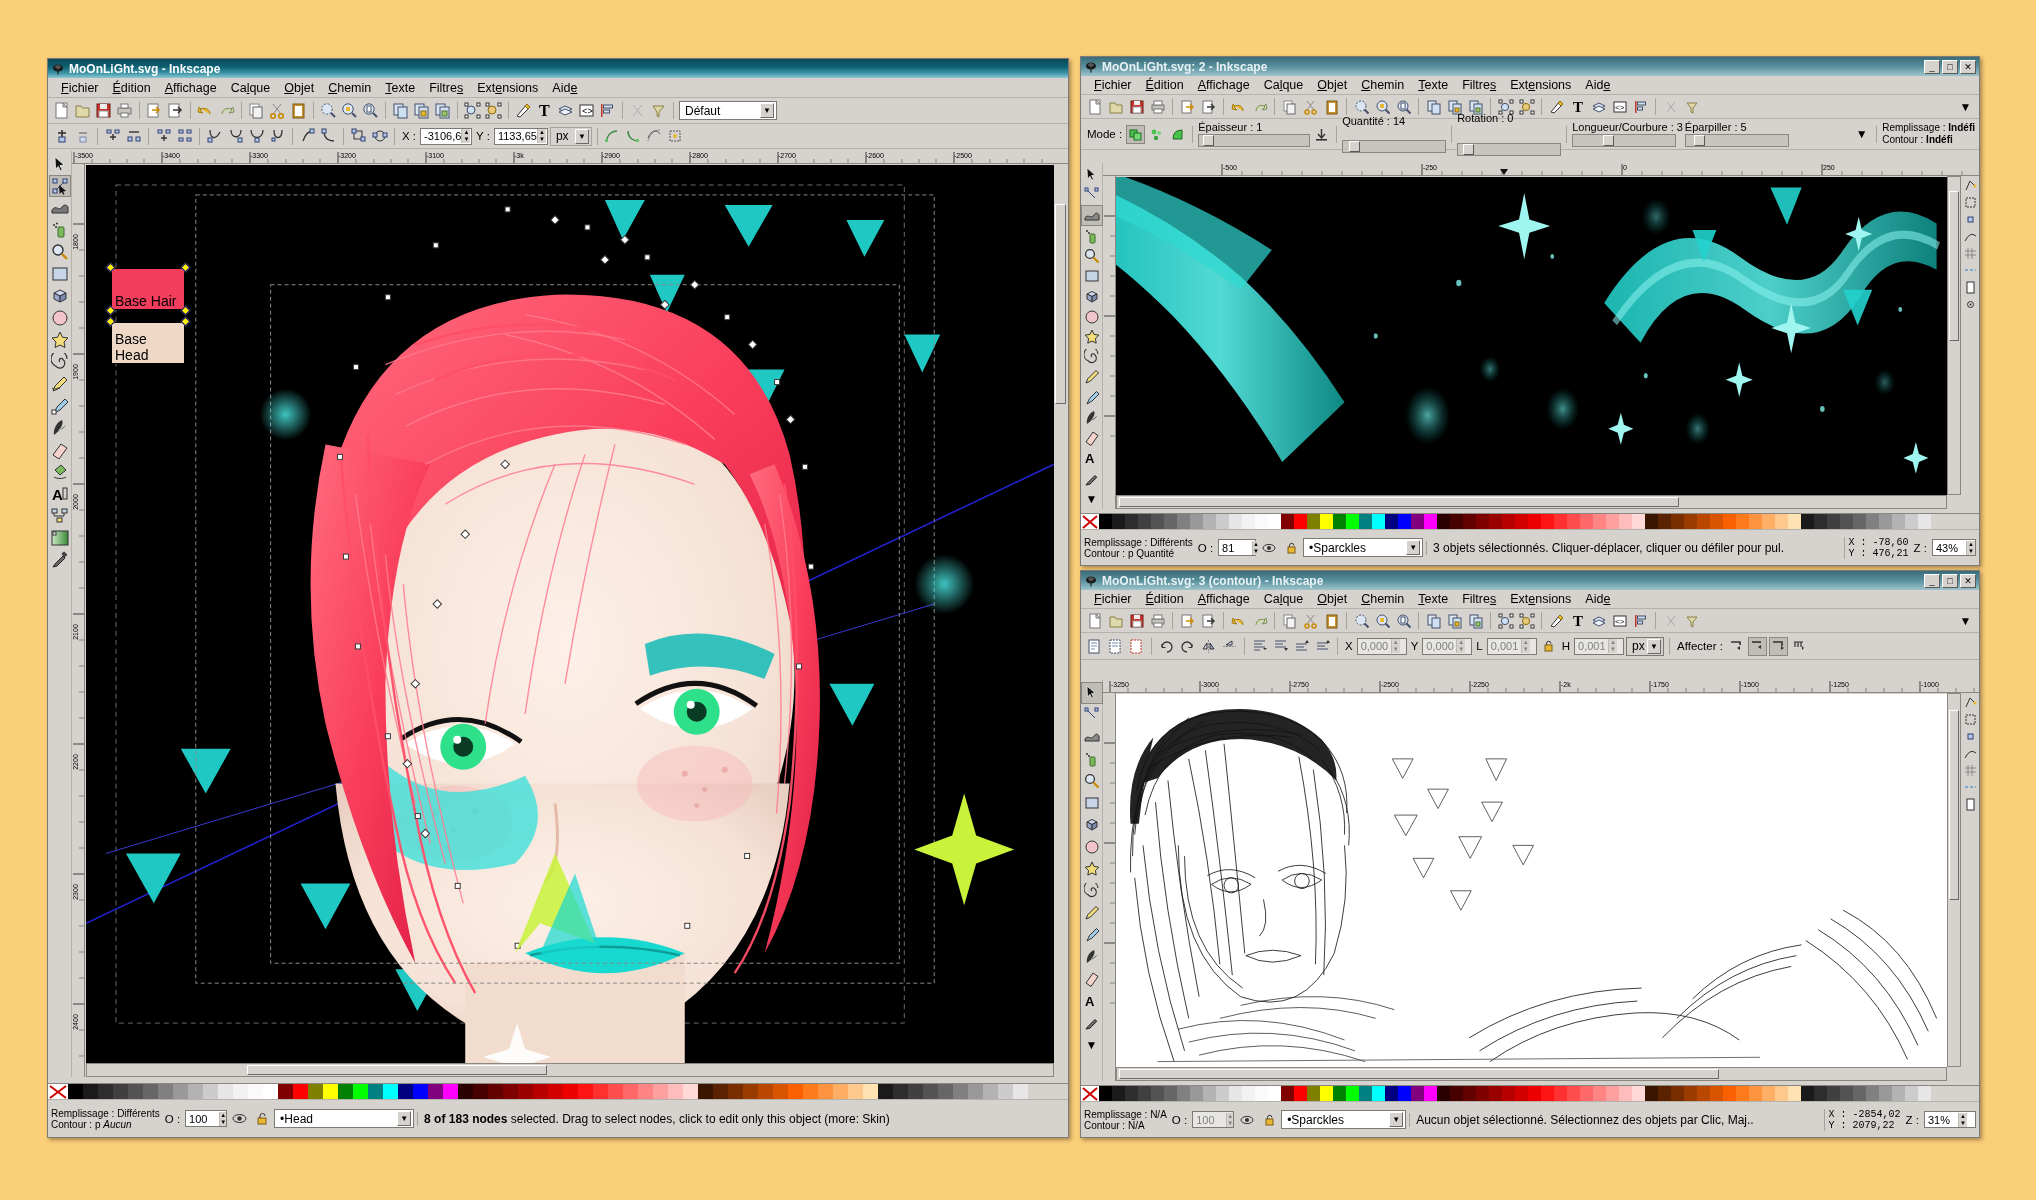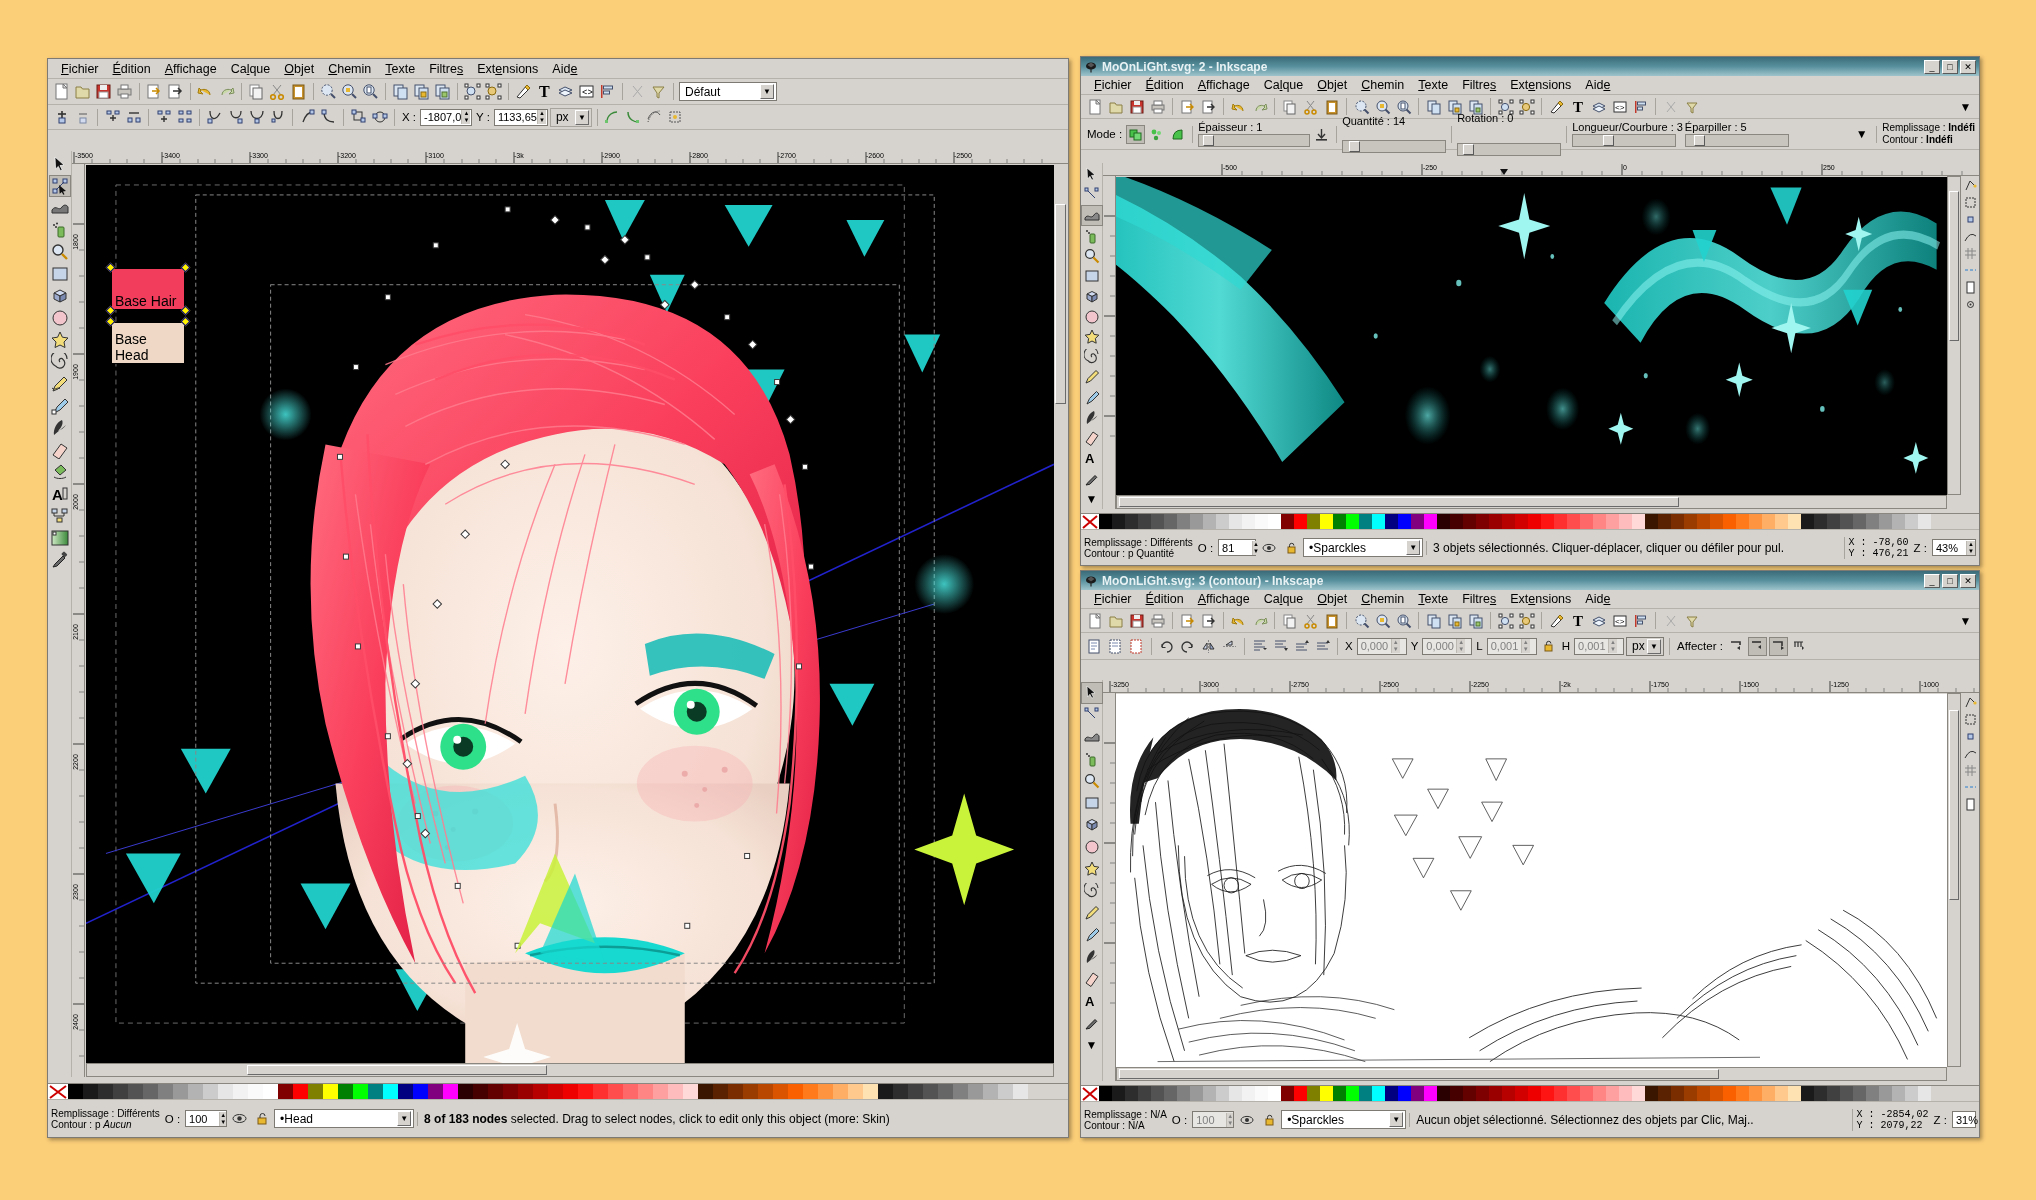--- a/index.html
+++ b/index.html
@@ -56,20 +56,30 @@
   .slider .knob { position:absolute; top:0; width:11px; height:11px; background:#d6d3ce; border:1px solid #fff; border-right-color:#5a5a5a; border-bottom-color:#5a5a5a; }
   .lblbox { font-size:11px; white-space:nowrap; }
   .artlabel { position:absolute; border:1px solid #000; font-size:14px; color:#000; display:flex; align-items:flex-end; padding-left:3px; font-family:"Liberation Sans",sans-serif; }
   .handle { position:absolute; width:7px; height:7px; background:#fff200; border:1px solid #00007f; transform:rotate(45deg); }
 </style>
 </head>
 <body>
 
 <div class="win" style="left:47px; top:58px; width:1022px; height:1080px;">
 
+  <div class="titlebar">
+    <span class="tb-ico">
+      <svg width="14" height="14" viewBox="0 0 14 14">
+          <ellipse cx="7" cy="6" rx="5" ry="3.6" fill="#1a1a1a"></ellipse>
+          <path d="M7 2.4 L10.5 5 L7 7.6 L3.5 5 Z" fill="#555"></path>
+          <rect x="6.4" y="7.5" width="1.2" height="5" fill="#222"></rect>
+        </svg>
+    </span>
+    <span class="tb-title">MoOnLiGht.svg - Inkscape</span>
+  </div>
 
   <div class="menubar">
     <span><u>F</u>ichier</span>
     <span><u>É</u>dition</span>
     <span><u>A</u>ffichage</span>
     <span>Ca<u>l</u>que</span>
     <span><u>O</u>bjet</span>
     <span><u>C</u>hemin</span>
     <span><u>T</u>exte</span>
     <span>Filtre<u>s</u></span>
@@ -351,21 +361,21 @@
     <span class="tbtn">
         <svg width="16" height="16">
           <circle cx="8" cy="8" r="5" fill="none" stroke="#333"></circle>
           <rect x="1" y="5" width="4" height="4" fill="#b6c8e8" stroke="#2f4170"></rect>
           <rect x="11" y="5" width="4" height="4" fill="#b6c8e8" stroke="#2f4170"></rect>
         </svg>
       </span>
     <span class="sep"></span>
     <span class="lbl">X :</span>
     <span class="spin" style="width:52px;">
-      <span class="v">-1807,0</span>
+      <span class="v">-3106,6</span>
       <span class="sp">
           <i>▲</i>
           <i>▼</i>
         </span>
     </span>
     <span class="lbl">Y :</span>
     <span class="spin" style="width:54px;">
       <span class="v">1133,65</span>
       <span class="sp">
           <i>▲</i>
@@ -2233,21 +2243,21 @@
       <span class="arw">▼</span>
     </span>
     <span class="msg">Aucun objet sélectionné. Sélectionnez des objets par Clic, Maj..</span>
     <span class="coord" style="border-left:1px solid #a7a49e;padding-left:4px;">
       <div><span>X :</span>
         <span>-2854,02</span></div>
       <div><span>Y :</span>
         <span>2079,22</span></div>
     </span>
     <span class="lbl">Z :</span>
-    <span class="spin" style="width:24px;">
+    <span class="spin" style="width:52px;">
       <span class="v">31%</span>
       <span class="sp">
           <i>▲</i>
           <i>▼</i>
         </span>
     </span>
   </div>
 </div>
 
 </body></html>

